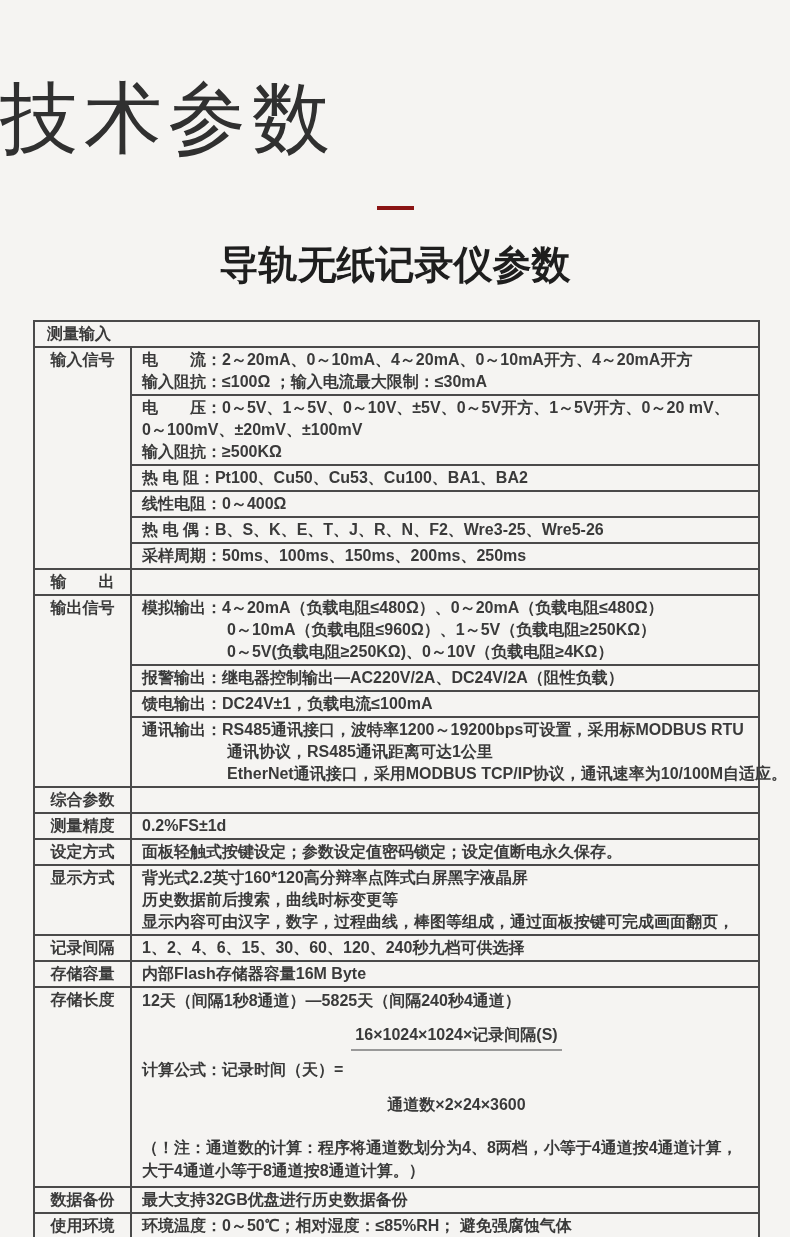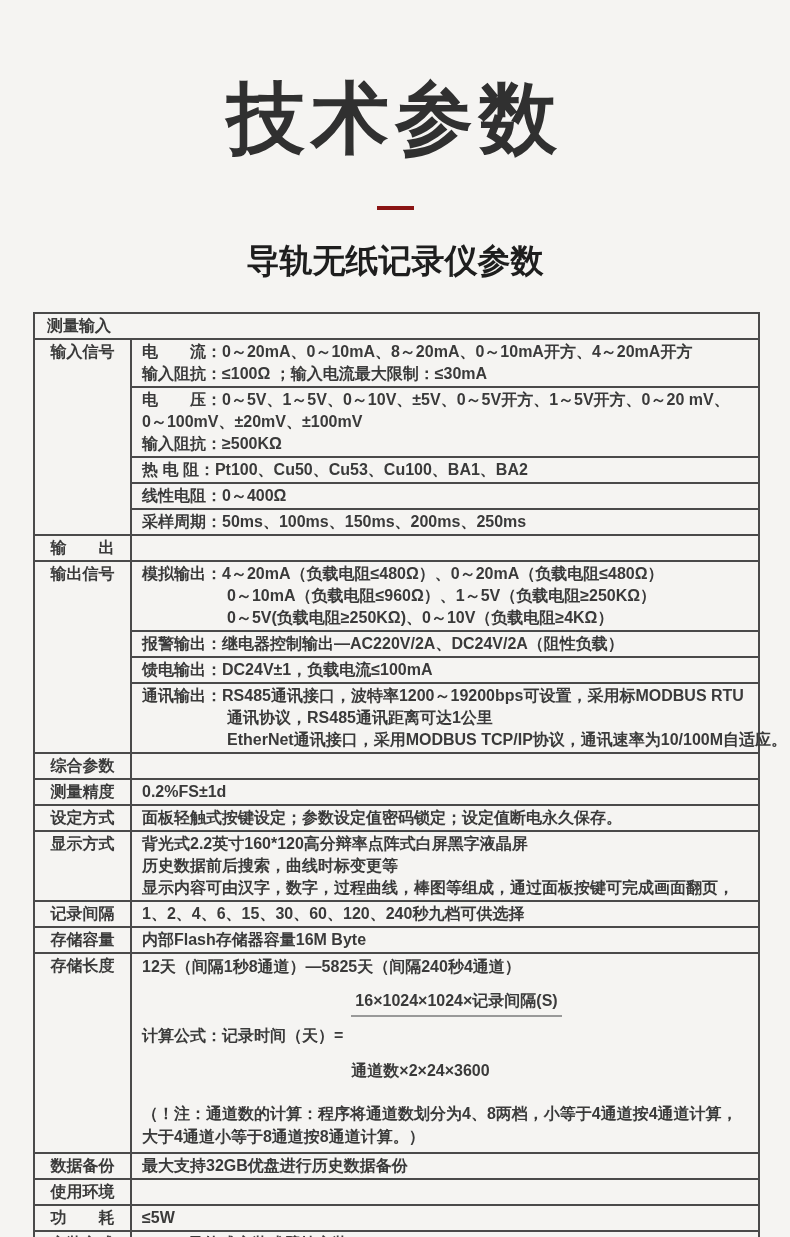--- a/index.html
+++ b/index.html
@@ -7,30 +7,30 @@
   }
   *{box-sizing:border-box;}
   html,body{margin:0;padding:0;}
   body{
     width:790px;height:1237px;overflow:hidden;
     background:var(--bg);color:var(--text);
     font-family:"Liberation Sans",sans-serif;
   }
   .page-title{
     margin:0;padding-top:70px;
-    text-align:center;font-size:78px;line-height:1.25;
-    font-weight:700;letter-spacing:6px;color:#303030;
+    text-align:left;font-size:78px;line-height:1.25;
+    font-weight:400;letter-spacing:6px;color:#303030;
   }
   .accent-dash{
     width:37px;height:4px;background:var(--accent);
     margin:38px auto 0 auto;
   }
   .page-subtitle{
     margin:30px 0 0 0;text-align:center;
-    font-size:33px;line-height:1.3;font-weight:700;color:#1e1e1e;
+    font-size:39px;line-height:1.3;font-weight:700;color:#1e1e1e;
   }
   .spec-table{
     width:727px;margin:30px 0 0 33px;
     border:2px solid var(--border);
     font-size:16px;font-weight:700;color:var(--text);
   }
   .trow{display:flex;align-items:stretch;}
   .trow + .trow{border-top:2px solid var(--border);}
   .lbl{
     flex:0 0 97px;width:97px;text-align:center;
@@ -40,21 +40,21 @@
   }
   .trow.span-row .lbl{border-right:none;flex:1 1 auto;text-align:left;padding-left:12px;}
   .valcol{flex:1 1 auto;min-width:0;}
   .val{line-height:22px;padding:1px 0 1px 10px;white-space:pre;}
   .sub{padding:1px 0 1px 10px;}
   .sub + .sub{border-top:2px solid var(--border);}
   .line{line-height:22px;white-space:pre;}
   .line.ind{padding-left:85px;}
   .cellblock{padding:2px 0 4px 10px;}
   .formula{display:flex;align-items:center;gap:8px;margin:12px 0 8px 0;}
-  .frac{display:inline-block;text-align:left;}
+  .frac{display:inline-block;text-align:center;}
   .frac .num{display:block;border-bottom:2px solid var(--fracbar);padding:0 4px 3px 4px;line-height:22px;white-space:pre;}
   .frac .den{display:block;padding-top:3px;line-height:22px;white-space:pre;margin-top:40px;}
   .note{line-height:23px;white-space:pre;}
   .note.first{margin-top:20px;}
 </style>
 </head>
 <body>
 
 <h1 class="page-title">技术参数</h1>
 <div class="accent-dash"></div>
@@ -63,33 +63,36 @@
 <div class="spec-table">
 
   <div class="trow span-row">
     <div class="lbl">测量输入</div>
   </div>
 
   <div class="trow">
     <div class="lbl">输入信号</div>
     <div class="valcol">
       <div class="sub">
-        <div class="line">电　　流：0～20mA、0～10mA、8～20mA、0～10mA开方、4～20mA开方</div>
+        <div class="line">电　　流：2～20mA、0～10mA、4～20mA、0～10mA开方、4～20mA开方</div>
         <div class="line">输入阻抗：≤100Ω ；输入电流最大限制：≤30mA</div>
       </div>
       <div class="sub">
         <div class="line">电　　压：0～5V、1～5V、0～10V、±5V、0～5V开方、1～5V开方、0～20 mV、</div>
         <div class="line">0～100mV、±20mV、±100mV</div>
         <div class="line">输入阻抗：≥500KΩ</div>
       </div>
       <div class="sub">
         <div class="line">热 电 阻：Pt100、Cu50、Cu53、Cu100、BA1、BA2</div>
       </div>
       <div class="sub">
         <div class="line">线性电阻：0～400Ω</div>
+      </div>
+      <div class="sub">
+        <div class="line">热 电 偶：B、S、K、E、T、J、R、N、F2、Wre3-25、Wre5-26</div>
       </div>
       <div class="sub">
         <div class="line">采样周期：50ms、100ms、150ms、200ms、250ms</div>
       </div>
     </div>
   </div>
 
   <div class="trow">
     <div class="lbl">输　　出</div>
     <div class="val"></div>
@@ -167,20 +170,21 @@
     </div>
   </div>
 
   <div class="trow">
     <div class="lbl">数据备份</div>
     <div class="val">最大支持32GB优盘进行历史数据备份</div>
   </div>
 
   <div class="trow">
     <div class="lbl">使用环境</div>
+    <div class="val">环境温度：0～50℃；相对湿度：≤85%RH； 避免强腐蚀气体</div>
   </div>
 
 
   <div class="trow">
     <div class="lbl">功　　耗</div>
     <div class="val">≤5W</div>
   </div>
 
   <div class="trow">
     <div class="lbl">安装方式</div>

